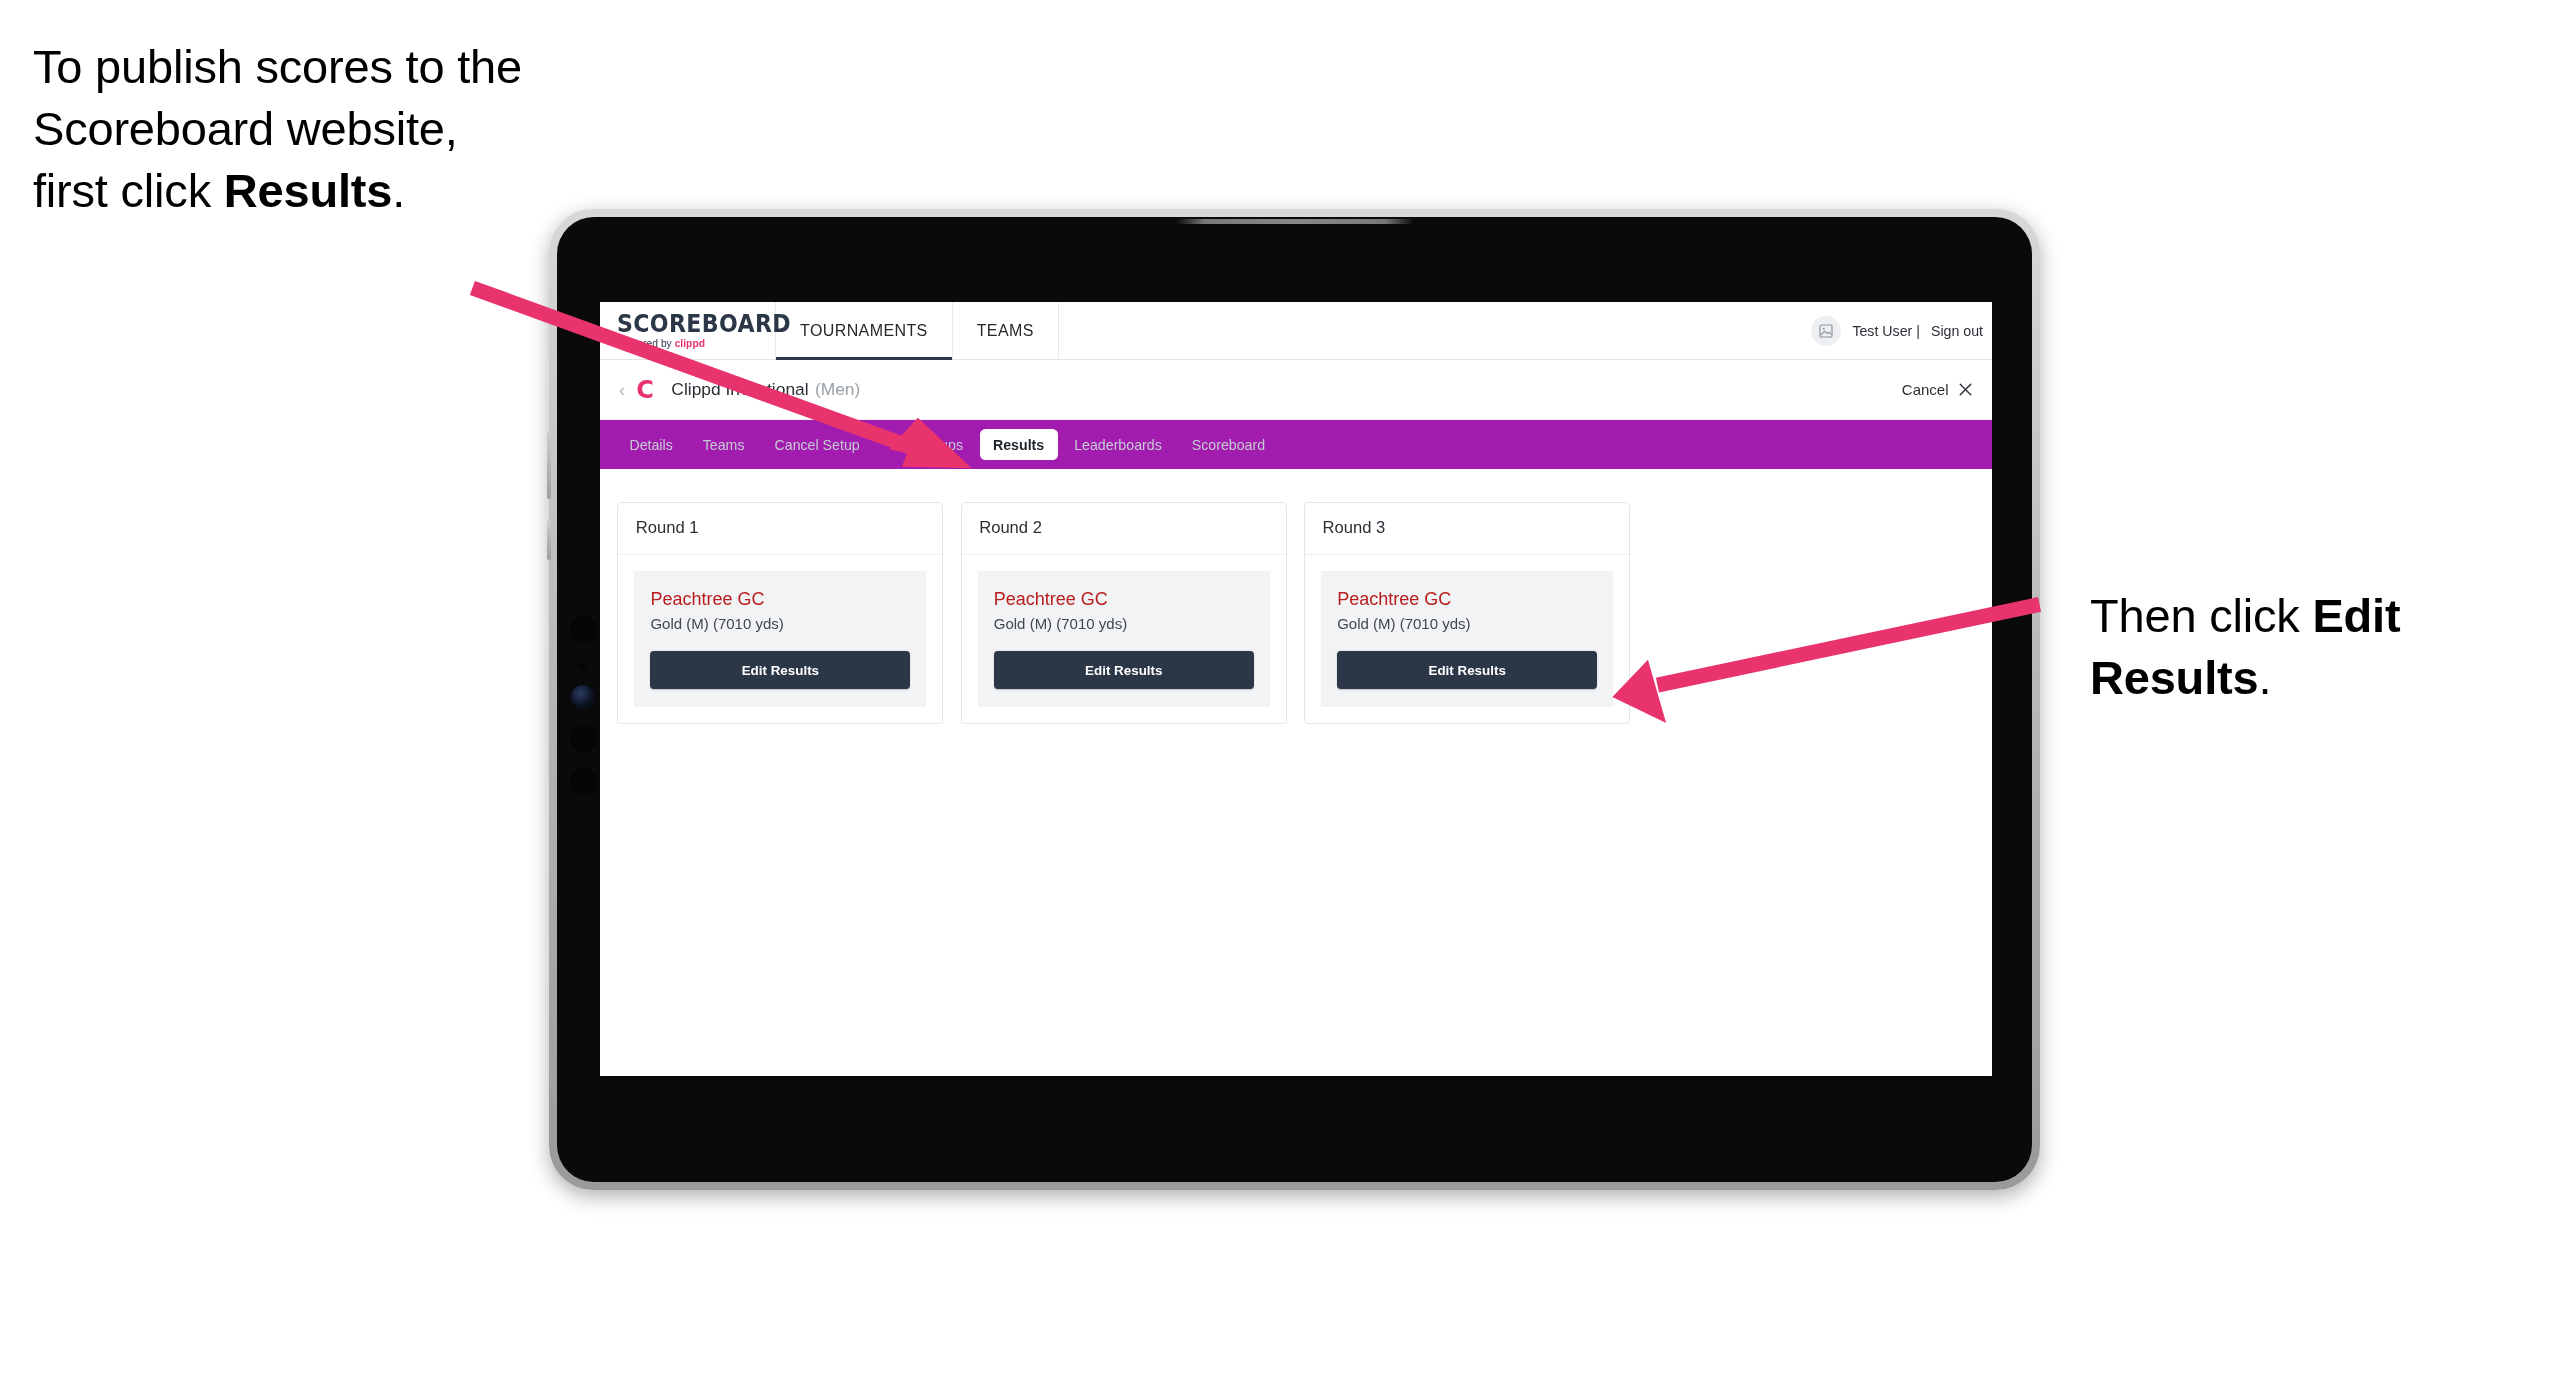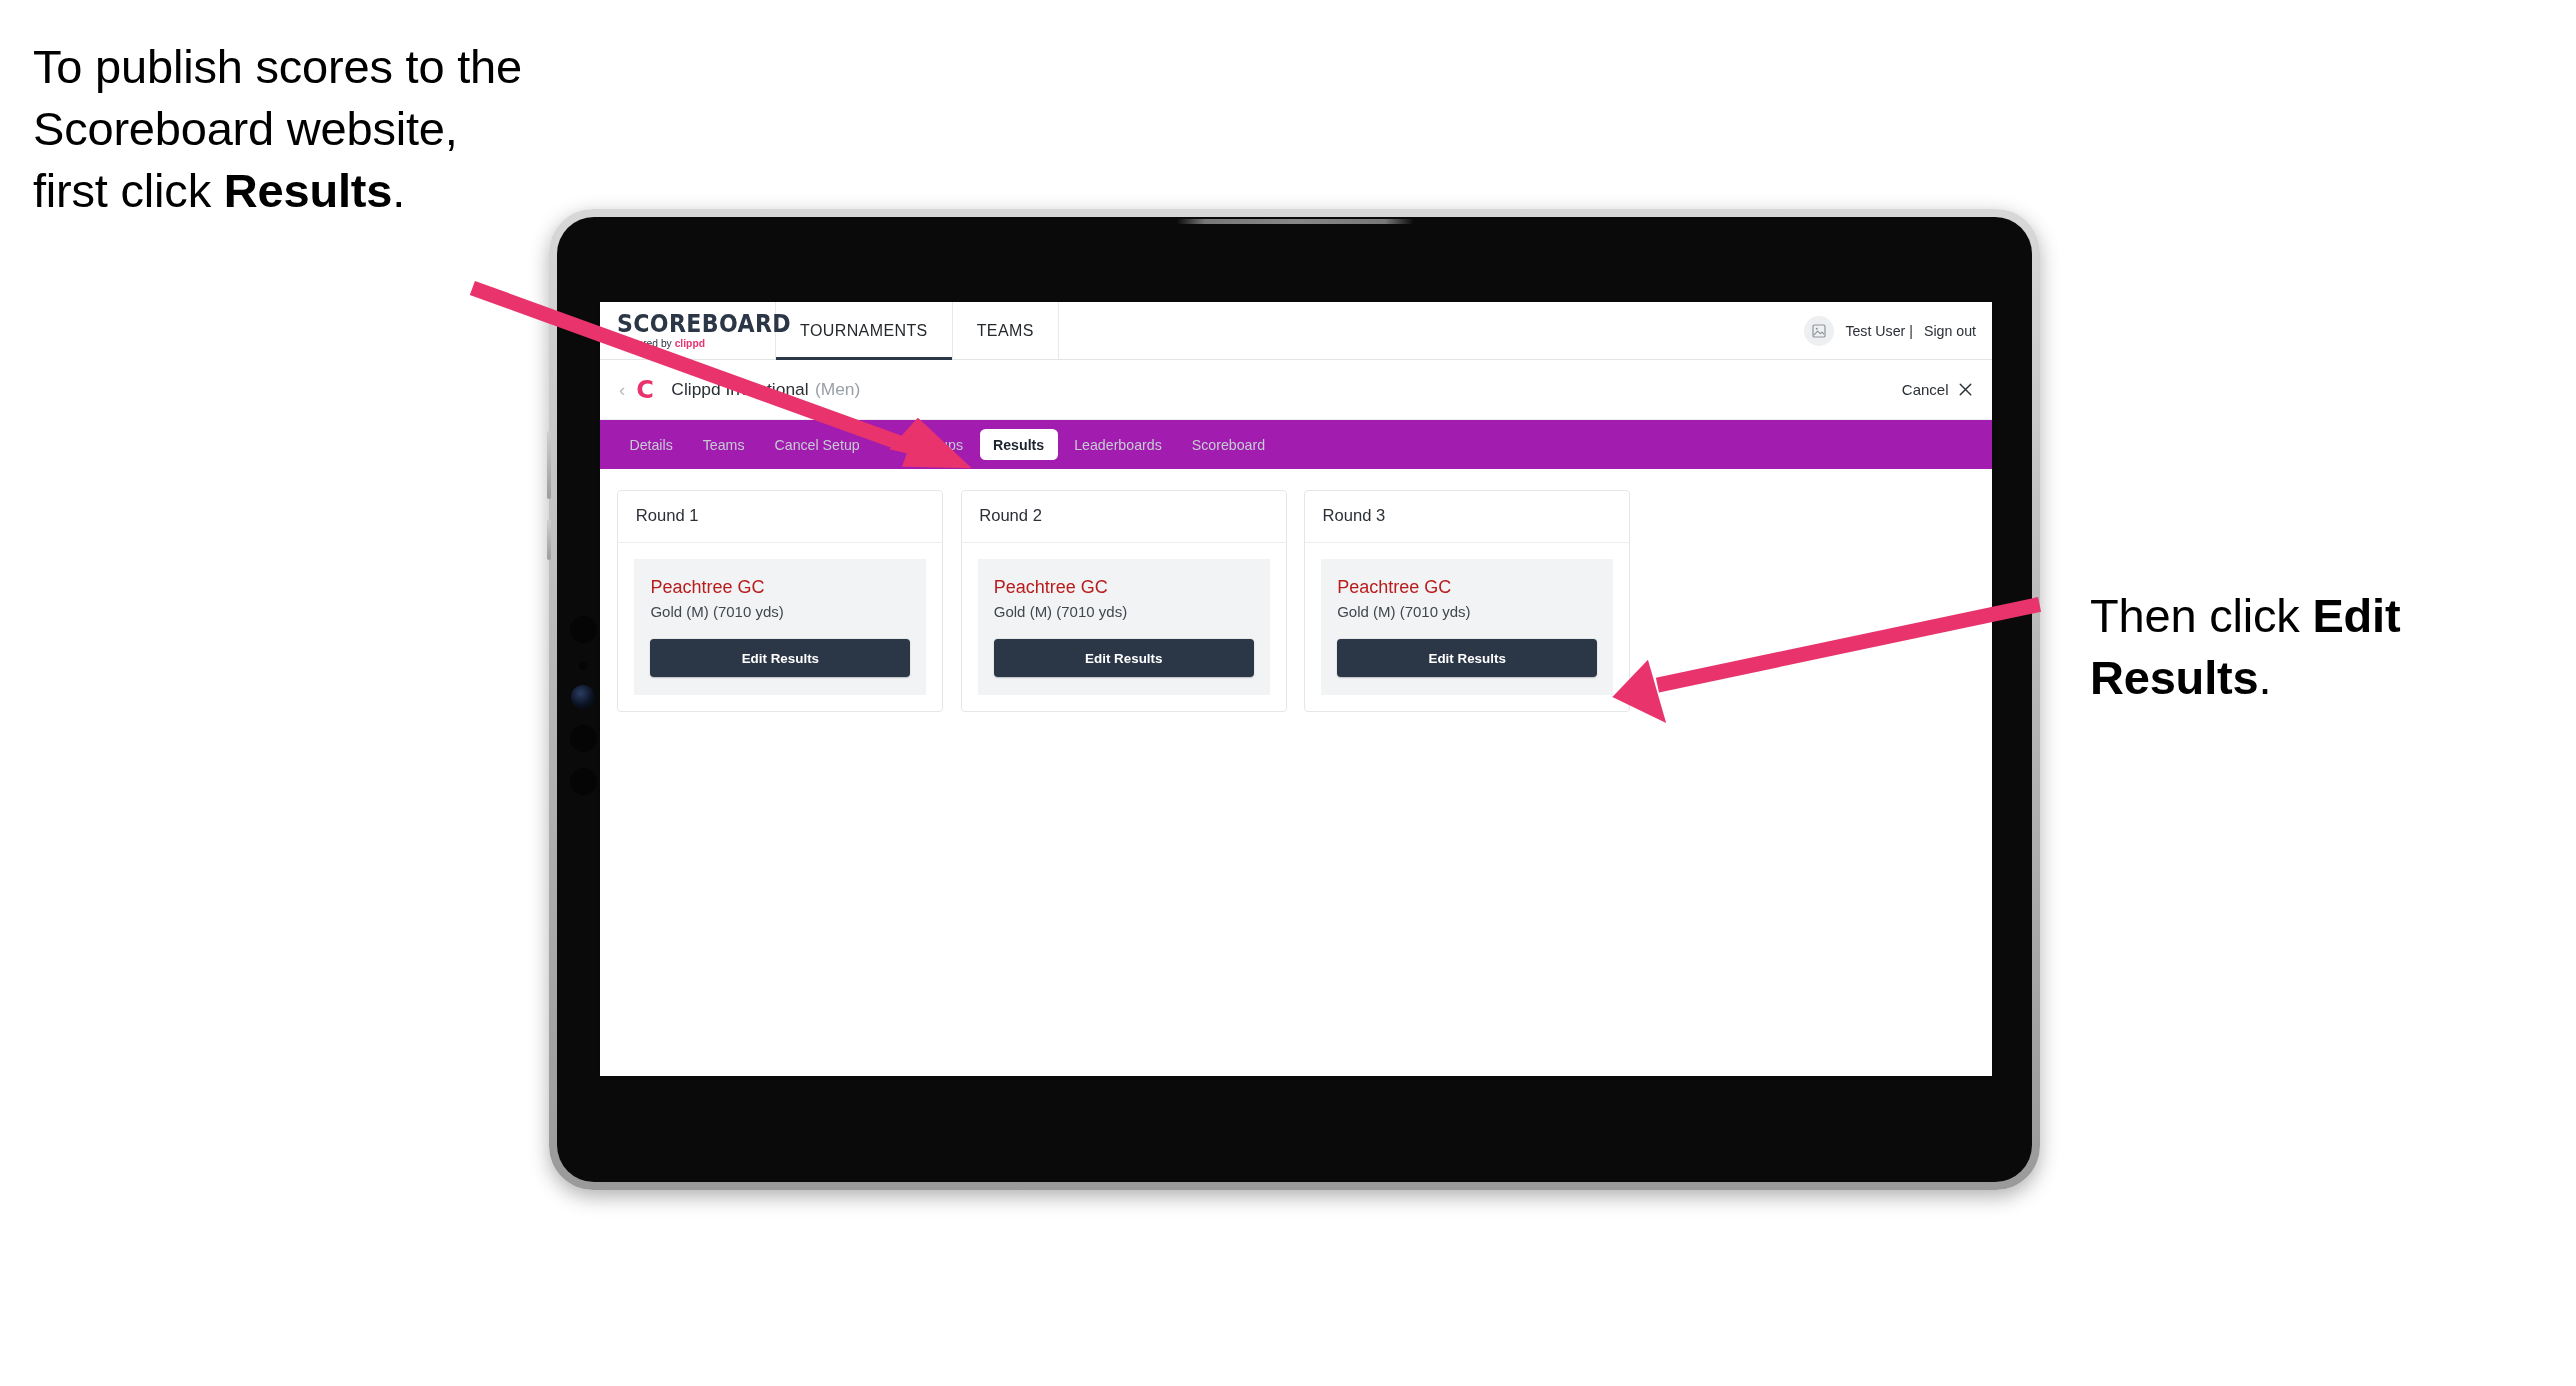--- a/index.html
+++ b/index.html
@@ -171,21 +171,21 @@
     left: 0;
     right: 0;
     bottom: -0.8px;
     height: 3.2px;
     background: #2b3647;
   }
   #header-spacer { flex: 1; }
   #header-user {
     display: flex;
     align-items: center;
-    padding-right: 16px;
+    padding-right: 9px;
     gap: 11px;
   }
   #avatar-circle {
     width: 30px;
     height: 30px;
     border-radius: 50%;
     background: #eeeff1;
     display: flex;
     align-items: center;
     justify-content: center;
@@ -266,20 +266,21 @@
     color: #1d2430;
     font-weight: 700;
   }
 
   
   #rounds-area {
     padding: 20.6px 0 0 17.4px;
     display: flex;
     gap: 17.4px;
     background: #ffffff;
+    margin-top: 12px;
   }
   .round-card {
     width: 326px;
     background: #ffffff;
     border: 0.8px solid #e4e6e9;
     border-radius: 4px;
     box-sizing: border-box;
     overflow: hidden;
   }
   .round-card-header {

